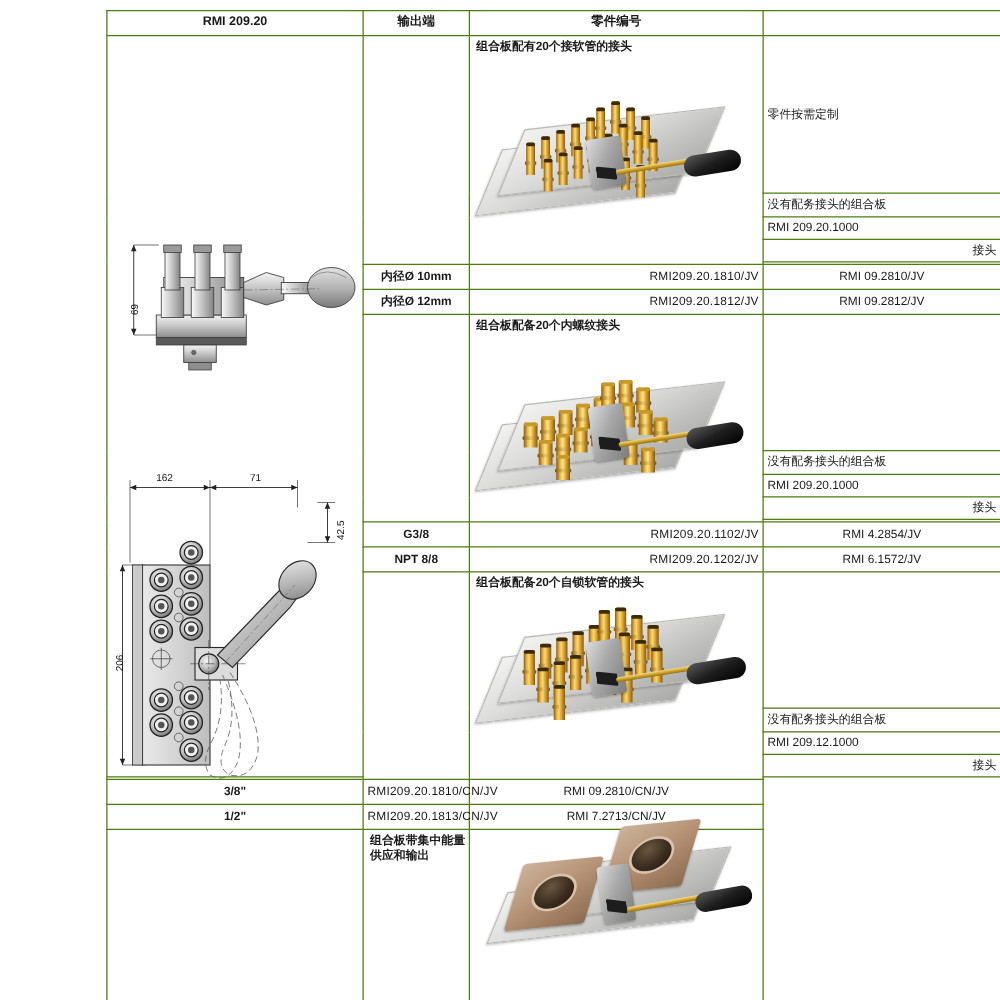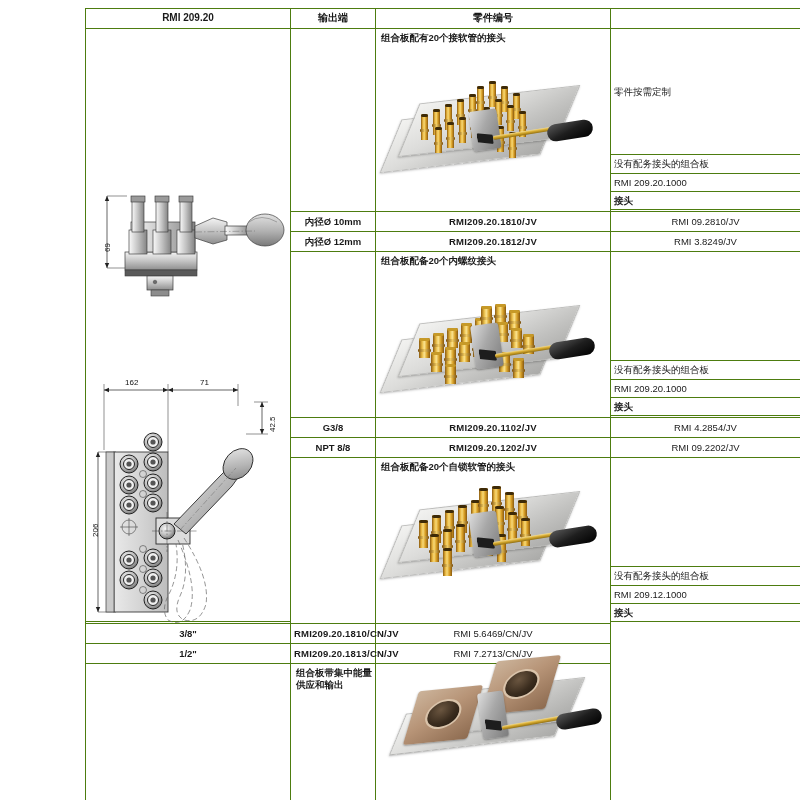--- a/index.html
+++ b/index.html
@@ -32,21 +32,21 @@
     border: 1px solid #4d7c0f;
     padding: 0 3px;
     font-size: 9.5px;
     color: #1a1a1a;
     vertical-align: middle;
     line-height: 1.25;
     background: transparent;
   }
   .c-title   { text-align: center; }
   .c-out     { text-align: center; }
-  .c-part    { text-align: center; font-weight: bold; }
+  .c-part    { text-align: right; }
   .c-right   { text-align: center; }
 
   .hdr td {
     text-align: center;
     font-weight: bold;
     font-size: 10px;
     height: 19px;
   }
   .desc {
     text-align: left;
@@ -58,21 +58,21 @@
     font-weight: bold;
     font-size: 10px;
   }
   .partnum {
     font-size: 10.5px;
     letter-spacing: 0.2px;
   }
   .rcell {
     font-size: 9.5px;
   }
-  .rcell.bold { font-weight: bold; }
+  .rcell.bold { font-weight: normal; text-align: right; }
 
   
   .blankcol { border-right: 1px solid #4a4a4a; }
 
   
   .photo {
     position: absolute;
     pointer-events: none;
   }
   .plate {
@@ -197,21 +197,21 @@
       </tr>
 
       <tr>
         <td class="c-out rowlab" style="height:19px">内径Ø 10mm</td>
         <td class="c-part partnum">RMI209.20.1810/JV</td>
         <td class="c-right rcell">RMI 09.2810/JV</td>
       </tr>
       <tr>
         <td class="c-out rowlab" style="height:19px">内径Ø  12mm</td>
         <td class="c-part partnum">RMI209.20.1812/JV</td>
-        <td class="c-right rcell">RMI 3.8249/JV</td>
+        <td class="c-right rcell">RMI 09.2812/JV</td>
       </tr>
 
       <tr>
         <td rowspan="5"></td>
         <td rowspan="5" class="desc" style="vertical-align:top;padding-top:3px">组合板配备20个内螺纹接头</td>
         <td style="height:108px"></td>
       </tr>
       <tr>
         <td style="height:18px" class="rcell">没有配务接头的组合板</td>
       </tr>
@@ -226,21 +226,21 @@
       </tr>
 
       <tr>
         <td class="c-out rowlab" style="height:19px">G3/8</td>
         <td class="c-part partnum">RMI209.20.1102/JV</td>
         <td class="c-right rcell">RMI 4.2854/JV</td>
       </tr>
       <tr>
         <td class="c-out rowlab" style="height:19px">NPT 8/8</td>
         <td class="c-part partnum">RMI209.20.1202/JV</td>
-        <td class="c-right rcell">RMI 09.2202/JV</td>
+        <td class="c-right rcell">RMI 6.1572/JV</td>
       </tr>
 
       <tr>
         <td rowspan="5"></td>
         <td rowspan="5" class="desc" style="vertical-align:top;padding-top:3px">组合板配备20个自锁软管的接头</td>
         <td style="height:108px"></td>
       </tr>
       <tr>
         <td style="height:18px" class="rcell">没有配务接头的组合板</td>
       </tr>
@@ -250,21 +250,21 @@
       <tr>
         <td style="height:17px" class="rcell bold">接头</td>
       </tr>
       <tr>
         <td style="height:1px;border-top:none"></td>
       </tr>
 
       <tr>
         <td class="c-out rowlab" style="height:19px">3/8"</td>
         <td class="c-part partnum">RMI209.20.1810/CN/JV</td>
-        <td class="c-right rcell">RMI 5.6469/CN/JV</td>
+        <td class="c-right rcell">RMI 09.2810/CN/JV</td>
       </tr>
       <tr>
         <td class="c-out rowlab" style="height:19px">1/2"</td>
         <td class="c-part partnum">RMI209.20.1813/CN/JV</td>
         <td class="c-right rcell">RMI 7.2713/CN/JV</td>
       </tr>
 
       <tr>
         <td></td>
         <td class="desc" style="vertical-align:top;padding-top:3px;height:136px">组合板带集中能量供应和输出</td>

